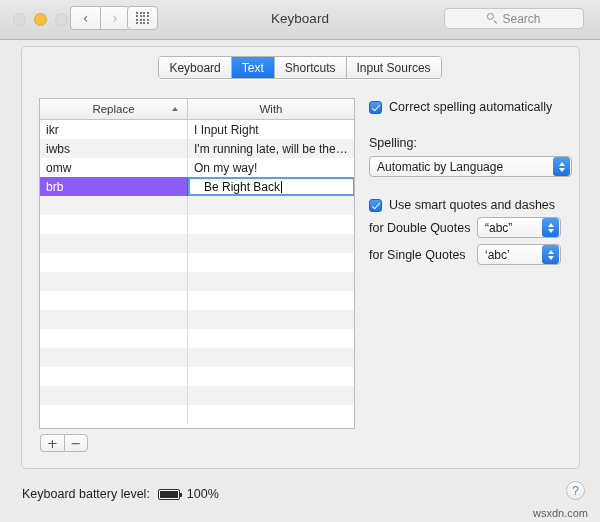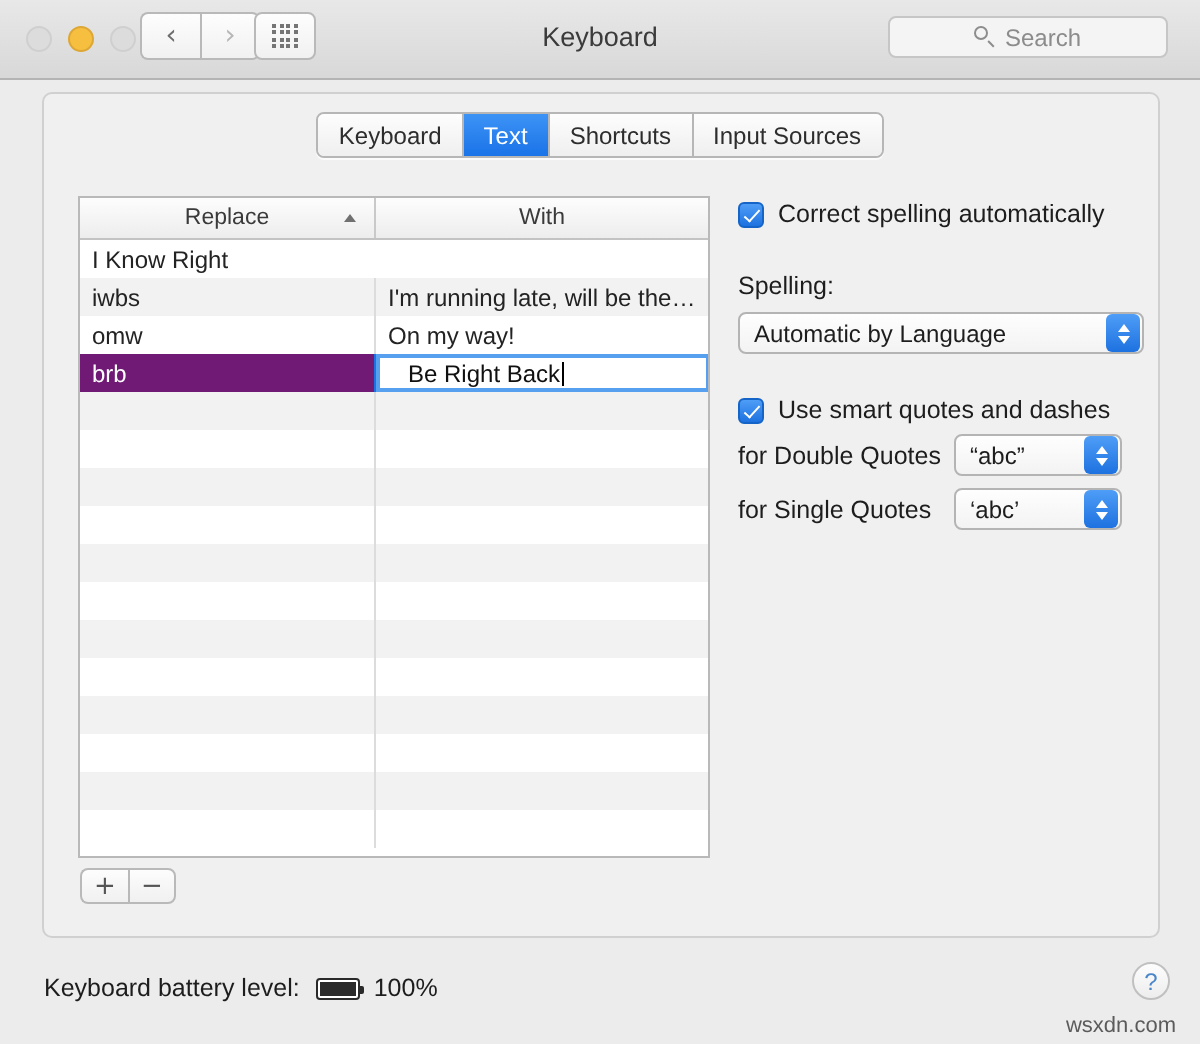--- a/index.html
+++ b/index.html
@@ -220,21 +220,21 @@
 
   #tbody { position: relative; }
   .trow {
     display: flex;
     height: 19px;
     box-sizing: border-box;
     position: relative;
   }
   .trow.odd  { background: #ffffff; }
   .trow.even { background: #f2f2f2; }
-  .trow.selected { background: #701a75; }
+  .trow.selected { background: #8b5cf6; }
   .cell {
     box-sizing: border-box;
     display: flex;
     align-items: center;
     font-size: 12px;
     color: #232323;
     padding-left: 6px;
     overflow: hidden;
     white-space: nowrap;
   }
@@ -502,21 +502,22 @@
         <span id="sort-caret"></span>
       </div>
       <div class="th" id="th-with">
         <span>With</span>
       </div>
     </div>
 
     <div id="tbody">
 
       <div class="trow odd">
-        <div class="cell cell-with">I Know Right</div>
+        <div class="cell cell-replace">ikr</div>
+        <div class="cell cell-with">I Input Right</div>
       </div>
 
       <div class="trow even">
         <div class="cell cell-replace">iwbs</div>
         <div class="cell cell-with">I'm running late, will be the…</div>
       </div>
 
       <div class="trow odd">
         <div class="cell cell-replace">omw</div>
         <div class="cell cell-with">On my way!</div>

